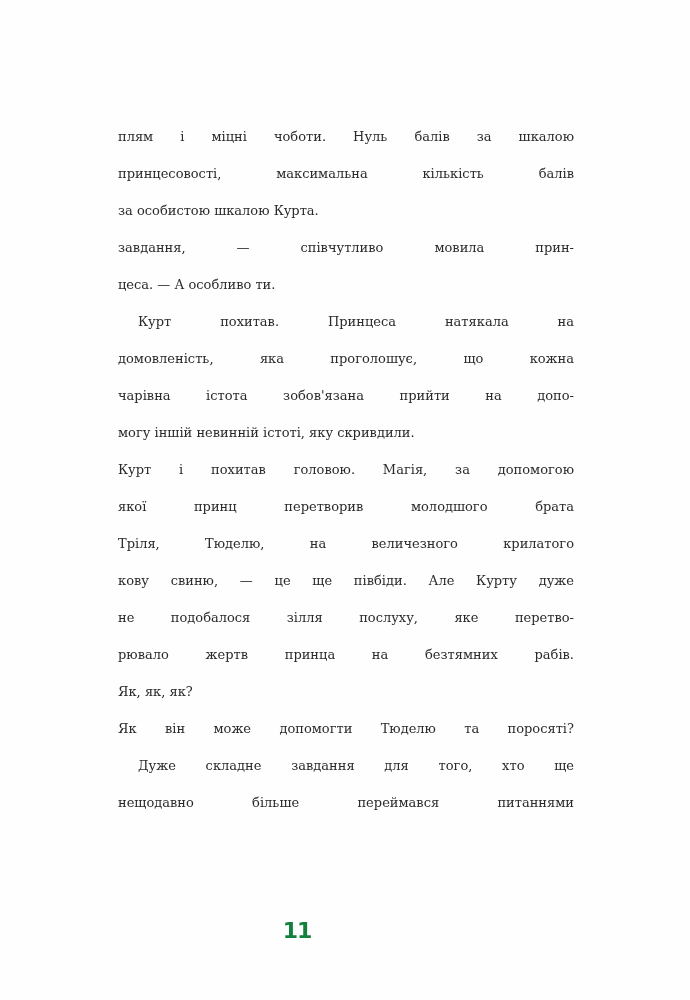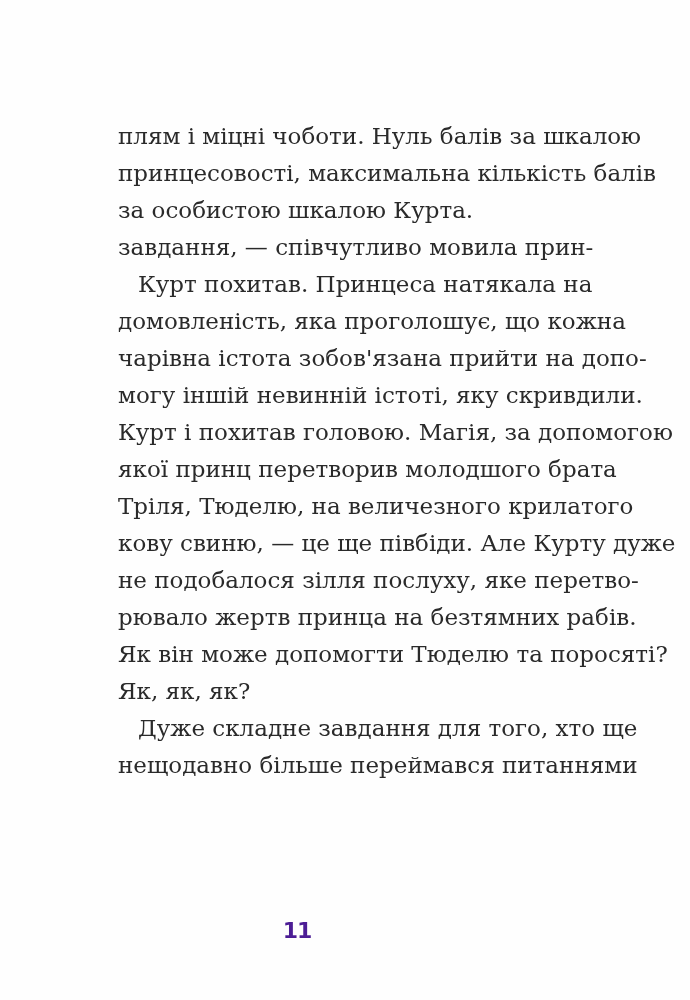--- a/index.html
+++ b/index.html
@@ -1,39 +1,40 @@
 <!DOCTYPE html>
 <html><head>
 <meta charset="utf-8">
 <style>
   html, body { margin:0; padding:0; }
   body { width:690px; height:1000px; background:#fefefe; position:relative; overflow:hidden; }
-  .page { position:absolute; left:118px; top:118px; width:456px; font-family:"DejaVu Serif", serif; font-size:23px; color:#2a2a2a; }
+  .page { position:absolute; left:118px; top:118px; width:456px; font-family:"DejaVu Serif", serif; font-size:13px; color:#2a2a2a; }
   .line { height:37px; line-height:37px; white-space:nowrap; text-align:justify; text-align-last:justify; }
   .line.last { text-align-last:left; }
   .line.indent { padding-left:20px; }
-  .pagenum { position:absolute; left:0; width:594px; top:918px; text-align:center; font-family:"DejaVu Sans", sans-serif; font-weight:bold; font-size:22px; color:#4c1d95; letter-spacing:-1px; }
+  .pagenum { position:absolute; left:0; width:594px; top:918px; text-align:center; font-family:"DejaVu Sans", sans-serif; font-weight:bold; font-size:22px; color:#15803d; letter-spacing:-1px; }
 </style>
 </head>
 <body>
 
 <div class="page">
   <div class="line">плям і міцні чоботи. Нуль балів за шкалою</div>
   <div class="line">принцесовості, максимальна кількість балів</div>
   <div class="line last">за особистою шкалою Курта.</div>
   <div class="line">завдання, — співчутливо мовила прин-</div>
+  <div class="line last">цеса. — А особливо ти.</div>
   <div class="line indent">Курт похитав. Принцеса натякала на</div>
   <div class="line">домовленість, яка проголошує, що кожна</div>
   <div class="line">чарівна істота зобов'язана прийти на допо-</div>
   <div class="line last">могу іншій невинній істоті, яку скривдили.</div>
   <div class="line">Курт і похитав головою. Магія, за допомогою</div>
   <div class="line">якої принц перетворив молодшого брата</div>
   <div class="line">Тріля, Тюделю, на величезного крилатого</div>
   <div class="line">кову свиню, — це ще півбіди. Але Курту дуже</div>
   <div class="line">не подобалося зілля послуху, яке перетво-</div>
   <div class="line">рювало жертв принца на безтямних рабів.</div>
+  <div class="line last">Як, як, як?</div>
   <div class="line">Як він може допомогти Тюделю та поросяті?</div>
-  <div class="line last">Як, як, як?</div>
   <div class="line indent">Дуже складне завдання для того, хто ще</div>
   <div class="line">нещодавно більше переймався питаннями</div>
 </div>
 
 <div class="pagenum">11</div>
 
 </body></html>

